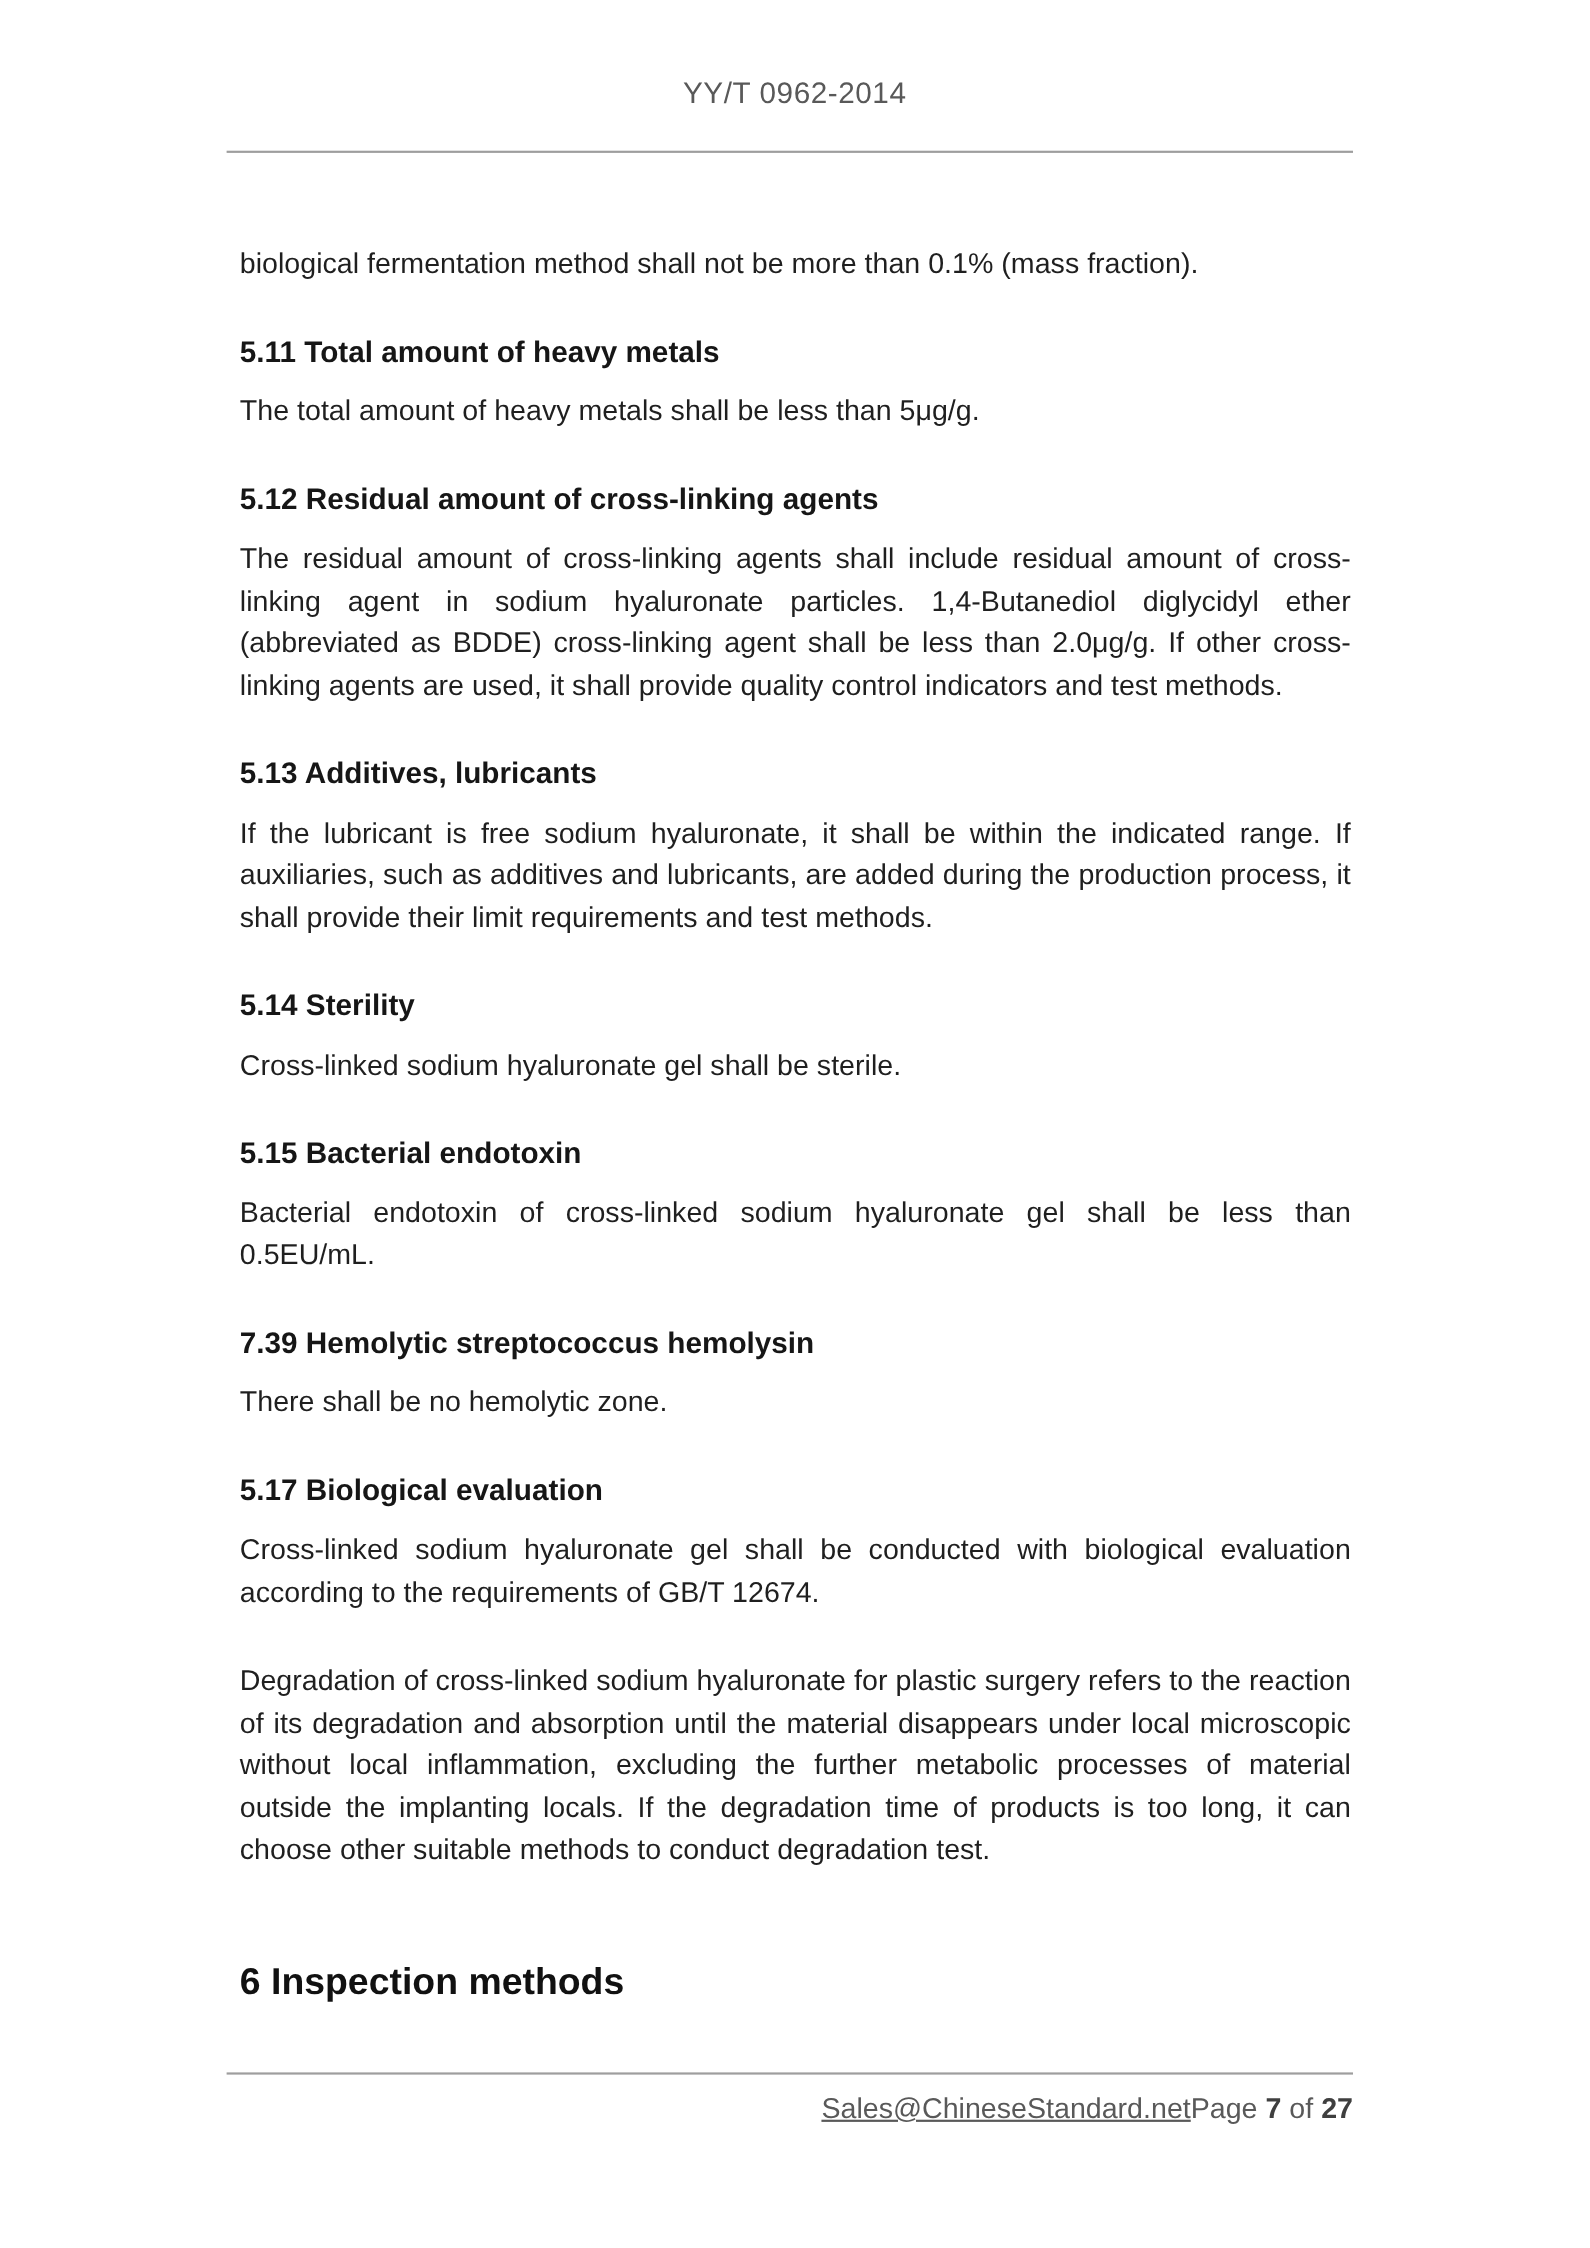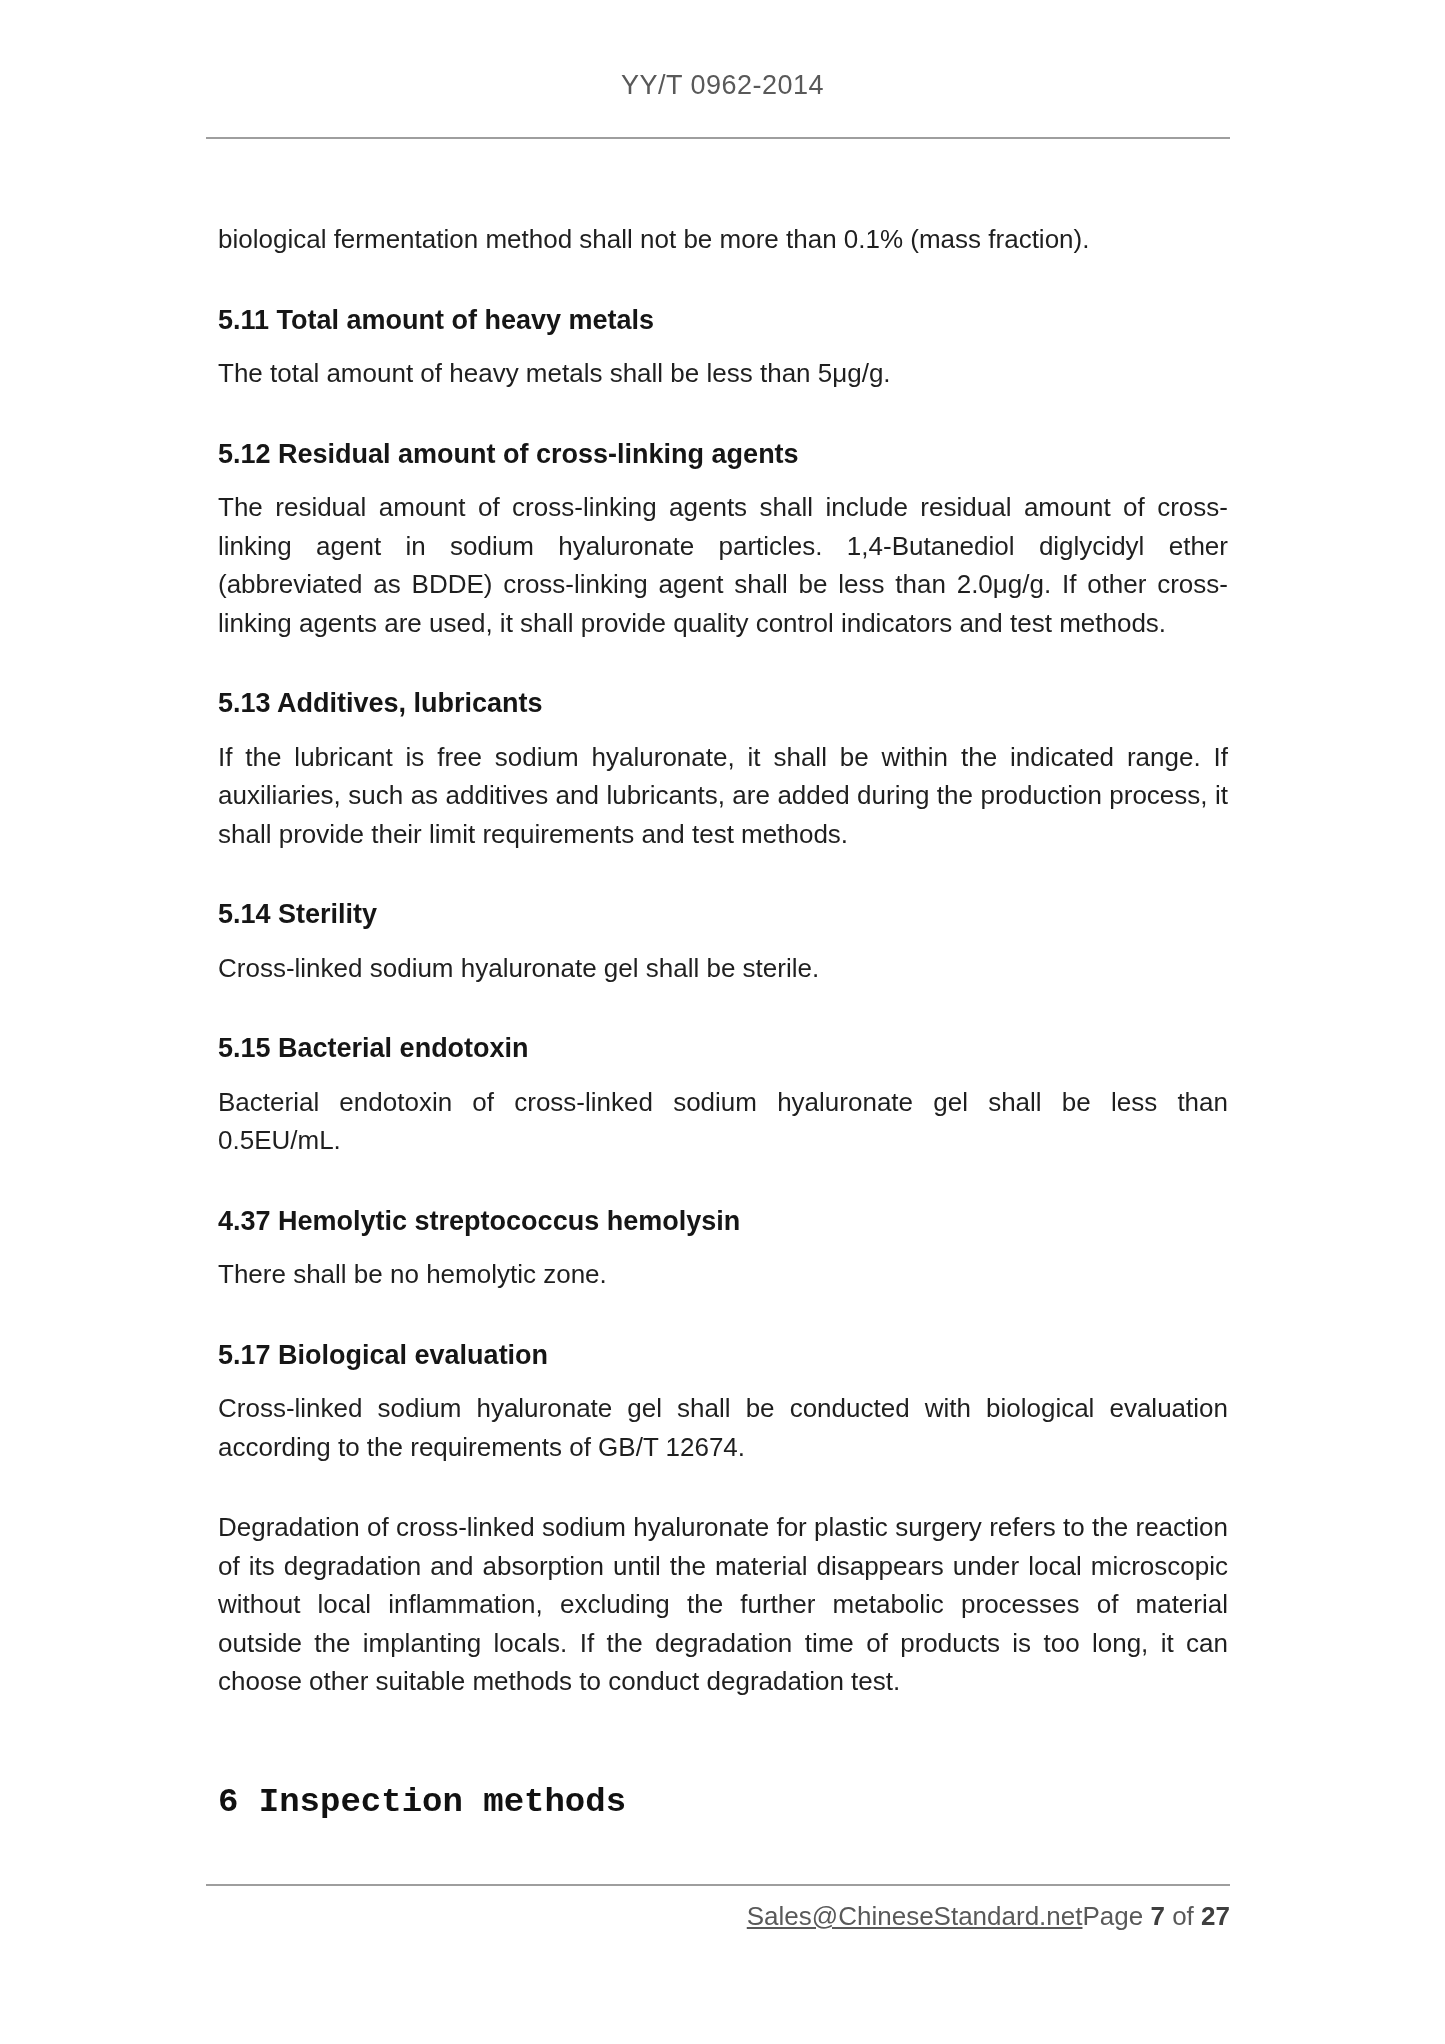--- a/index.html
+++ b/index.html
@@ -50,21 +50,20 @@
     font-weight: bold;
     color: #161616;
     margin: 0 0 15px 0;
   }
   .content h1 {
     font-size: 34px;
     line-height: 42px;
     font-weight: bold;
     color: #111111;
     margin: 80px 0 0 0;
-    font-family: Liberation Mono, monospace;
   }
   .footer-row {
     position: absolute;
     top: 1901px;
     left: 218px;
     width: 1012px;
     display: flex;
     justify-content: flex-end;
     align-items: baseline;
     color: #595959;
@@ -99,21 +98,21 @@
 
     <h2>5.13 Additives, lubricants</h2>
     <p class="para">If the lubricant is free sodium hyaluronate, it shall be within the indicated range. If auxiliaries, such as additives and lubricants, are added during the production process, it shall provide their limit requirements and test methods.</p>
 
     <h2>5.14 Sterility</h2>
     <p class="para">Cross-linked sodium hyaluronate gel shall be sterile.</p>
 
     <h2>5.15 Bacterial endotoxin</h2>
     <p class="para">Bacterial endotoxin of cross-linked sodium hyaluronate gel shall be less than 0.5EU/mL.</p>
 
-    <h2>4.37 Hemolytic streptococcus hemolysin</h2>
+    <h2>7.39 Hemolytic streptococcus hemolysin</h2>
     <p class="para">There shall be no hemolytic zone.</p>
 
     <h2>5.17 Biological evaluation</h2>
     <p class="para">Cross-linked sodium hyaluronate gel shall be conducted with biological evaluation according to the requirements of GB/T 12674.</p>
 
     <p class="para">Degradation of cross-linked sodium hyaluronate for plastic surgery refers to the reaction of its degradation and absorption until the material disappears under local microscopic without local inflammation, excluding the further metabolic processes of material outside the implanting locals. If the degradation time of products is too long, it can choose other suitable methods to conduct degradation test.</p>
 
     <h1>6 Inspection methods</h1>
   </main>
 

